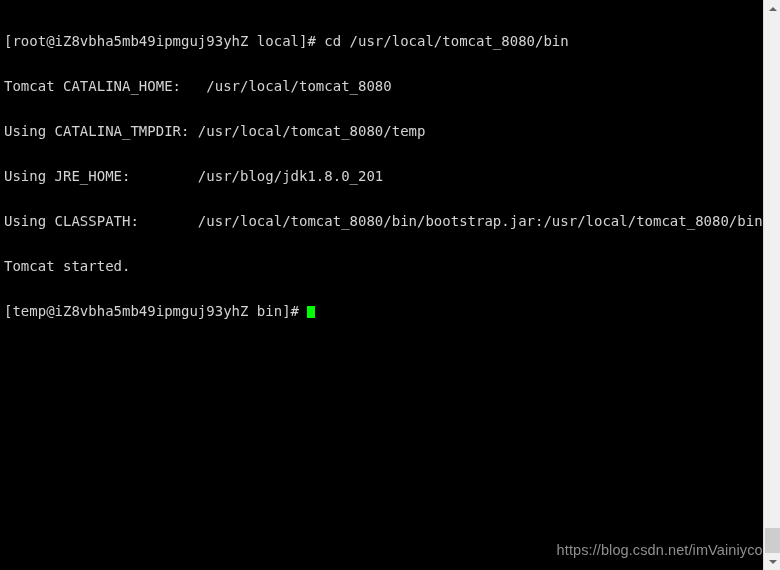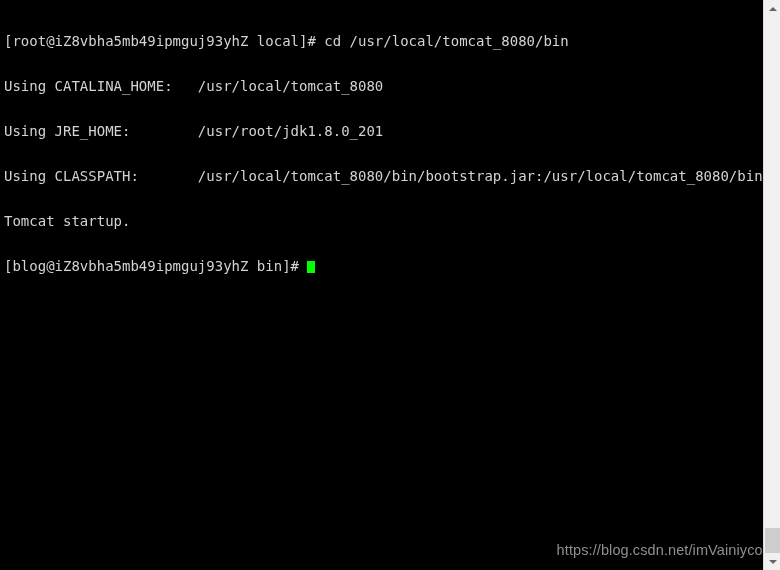--- a/index.html
+++ b/index.html
@@ -106,25 +106,26 @@
   }
 </style>
 </head>
 <body>
 
 <div id="screen">
 
   <div id="terminal">
     <div id="console">
       <div class="line">[root@iZ8vbha5mb49ipmguj93yhZ local]# cd /usr/local/tomcat_8080/bin</div>
-      <div class="line">Using CATALINA_HOME:   /usr/local/tomcat_8080</div>
-      <div class="line">Using JRE_HOME:        /usr/root/jdk1.8.0_201</div>
+      <div class="line">Tomcat CATALINA_HOME:   /usr/local/tomcat_8080</div>
+      <div class="line">Using CATALINA_TMPDIR: /usr/local/tomcat_8080/temp</div>
+      <div class="line">Using JRE_HOME:        /usr/blog/jdk1.8.0_201</div>
       <div class="line">Using CLASSPATH:       /usr/local/tomcat_8080/bin/bootstrap.jar:/usr/local/tomcat_8080/bin/tomcat-juli.jar</div>
-      <div class="line">Tomcat startup.</div>
-      <div class="line"><span>[blog@iZ8vbha5mb49ipmguj93yhZ bin]# </span><span class="cursor"></span></div>
+      <div class="line">Tomcat started.</div>
+      <div class="line"><span>[temp@iZ8vbha5mb49ipmguj93yhZ bin]# </span><span class="cursor"></span></div>
     </div>
   </div>
 
   <div id="watermark">https://blog.csdn.net/imVainiycos</div>
 
   <div id="scrollbar">
     <div class="sb-arrow up">
       <span class="chev up"></span>
     </div>
     <div id="sb-thumb"></div>

